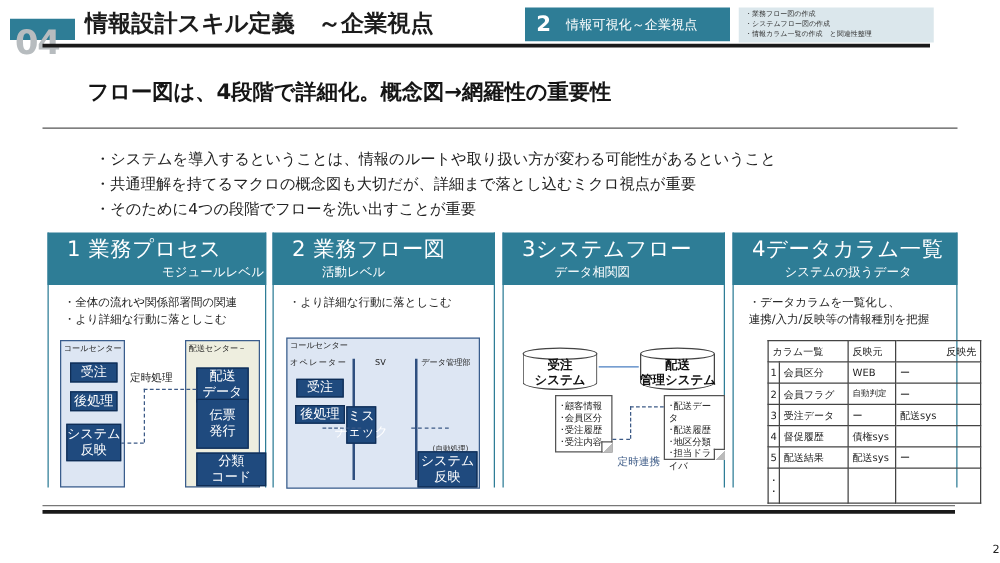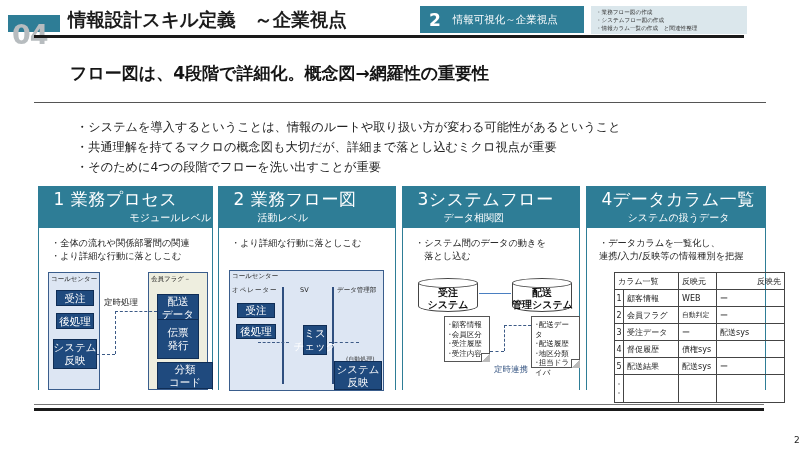--- a/index.html
+++ b/index.html
@@ -95,21 +95,21 @@
   </div>
   <div class="panel-desc">
     <div>・全体の流れや関係部署間の関連</div>
     <div>・より詳細な行動に落としこむ</div>
   </div>
 </div>
 
 <div class="lane lane-blue" style="left:48px;top:272px;width:52px;height:118px;"></div>
 <div class="lane-label" style="left:51px;top:275px;">コールセンター</div>
 <div class="lane lane-cream" style="left:148px;top:272px;width:60px;height:118px;"></div>
-<div class="lane-label" style="left:151px;top:275px;">会員フラグ－</div>
+<div class="lane-label" style="left:151px;top:275px;">配送センター－</div>
 <div class="nb" style="left:56px;top:290px;width:38px;height:16px;">受注</div>
 <div class="nb" style="left:56px;top:313px;width:38px;height:16px;">後処理</div>
 <div class="nb" style="left:53px;top:339px;width:44px;height:30px;white-space:pre;">システム
 反映</div>
 <div class="nb" style="left:157px;top:294px;width:42px;height:28px;white-space:pre;">配送
 データ</div>
 <div class="nb" style="left:157px;top:319px;width:42px;height:40px;white-space:pre;">伝票
 発行</div>
 <div class="nb" style="left:157px;top:362px;width:56px;height:27px;white-space:pre;">分類
 コード</div>
@@ -129,37 +129,33 @@
 </div>
 <div class="lane lane-blue" style="left:229px;top:270px;width:155px;height:121px;"></div>
 <div class="lane-label" style="left:232px;top:272px;">コールセンター</div>
 <div class="lane-label" style="left:232px;top:286px;letter-spacing:1px;">オペレーター</div>
 <div class="lane-label" style="left:300px;top:286px;">SV</div>
 <div class="lane-label" style="left:337px;top:286px;">データ管理部</div>
 <div class="vline" style="left:282px;top:287px;height:97px;"></div>
 <div class="vline" style="left:332px;top:287px;height:97px;"></div>
 <div class="nb" style="left:237px;top:303px;width:38px;height:15px;">受注</div>
 <div class="nb" style="left:236px;top:324px;width:40px;height:15px;">後処理</div>
-<div class="nb" style="left:303px;top:325px;width:24px;height:30px;white-space:pre;">ミス
+<div class="nb" style="left:277px;top:325px;width:24px;height:30px;white-space:pre;">ミス
 チェック</div>
 <div class="dash-h" style="left:258px;top:342px;width:31px;"></div>
 <div class="dash-h" style="left:329px;top:342px;width:30px;"></div>
 <div class="tiny-lbl" style="left:346px;top:355px;">(自動処理)</div>
 <div class="nb" style="left:334px;top:361px;width:48px;height:29px;white-space:pre;">システム
 反映</div>
 
 <div class="abs panel" style="left:402px;width:178px;">
   <div class="panel-head" style="width:178px;">
     <div class="big">3システムフロー</div>
     <div class="sub" style="left:42px;">データ相関図</div>
   </div>
-  <div class="panel-desc">
-    <div>・システム間のデータの動きを</div>
-    <div>　落とし込む</div>
-  </div>
 </div>
 <div class="cyl" style="left:418px;top:278px;">
   <div class="body"></div>
     <div class="top"></div>
   <div class="lbl" style="white-space:pre;">受注
 システム</div>
 </div>
 <div class="abs" style="left:479px;top:293px;width:32px;height:1px;background:#4a7fc1;"></div>
 <div class="cyl" style="left:512px;top:278px;">
   <div class="body"></div>
@@ -198,21 +194,21 @@
 </div>
 <table class="cols">
   <tbody>
       <tr>
     <td colspan="2">カラム一覧</td>
     <td style="width:38px;">反映元</td>
     <td style="width:38px;padding-left:40px;">反映先</td>
   </tr>
   <tr>
     <td class="num">1</td>
-    <td>顧客情報</td>
+    <td>会員区分</td>
     <td>WEB</td>
     <td>ー</td>
   </tr>
   <tr>
     <td class="num">2</td>
     <td>会員フラグ</td>
     <td class="small">自動判定</td>
     <td>ー</td>
   </tr>
   <tr>

